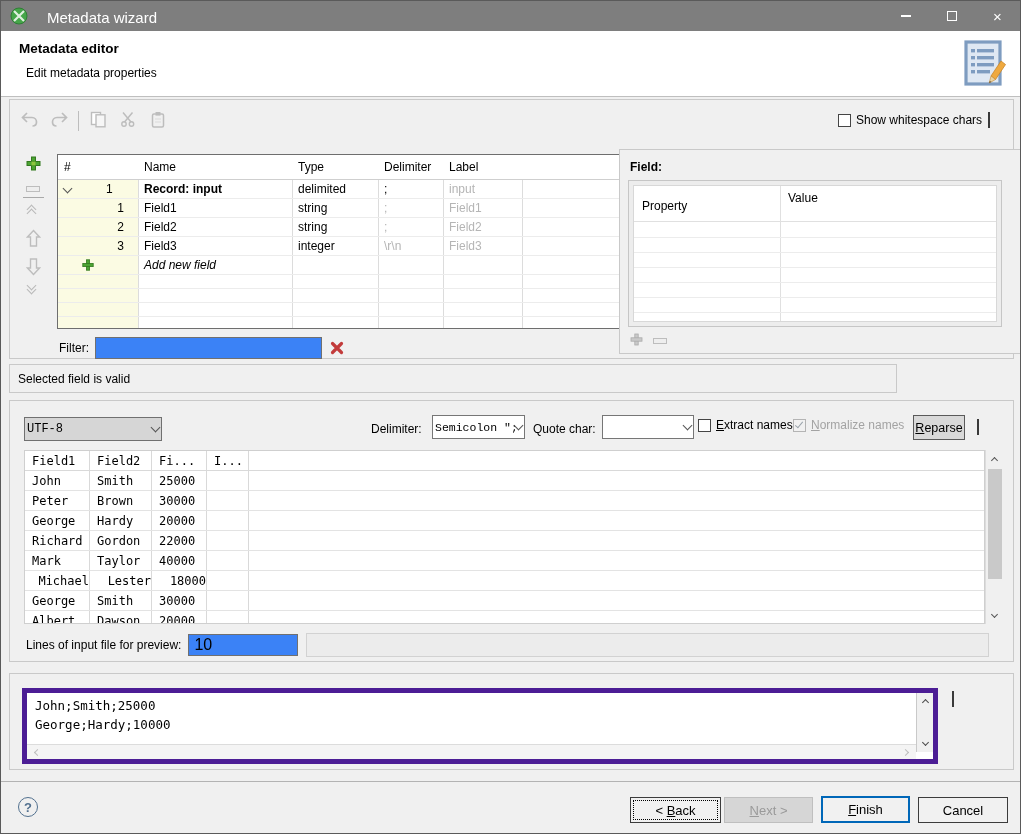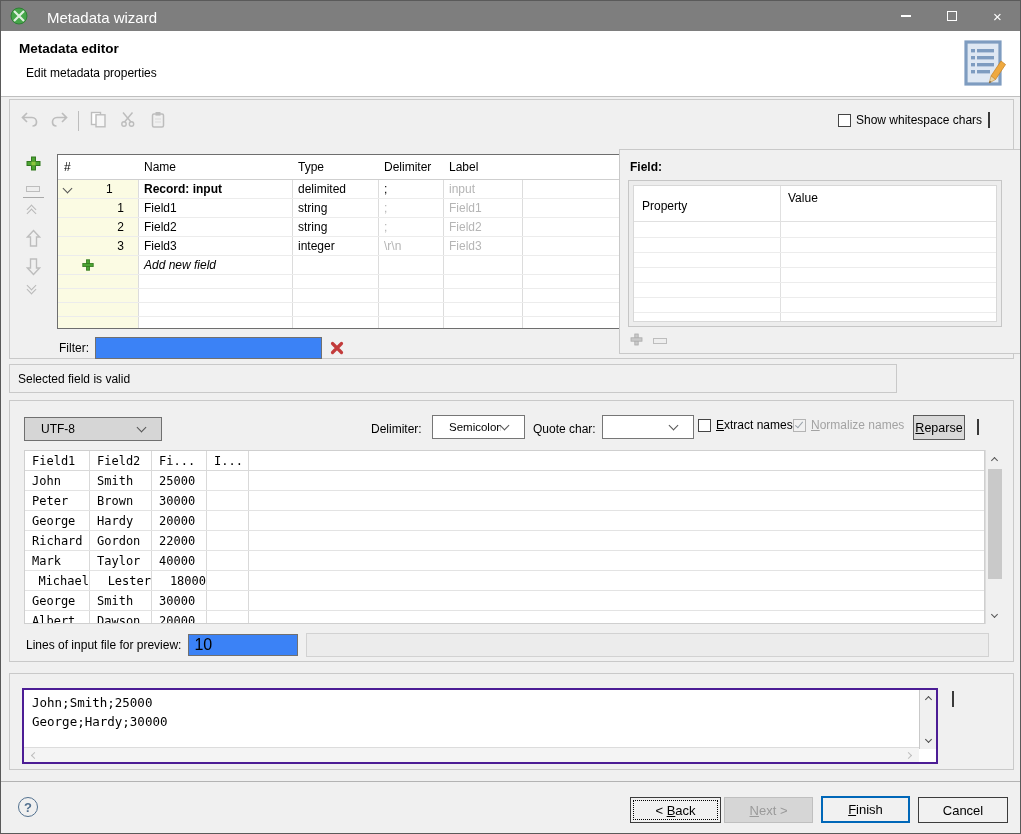--- a/index.html
+++ b/index.html
@@ -42,21 +42,21 @@
 
   .checkbox{ width:13px; height:13px; background:#fff; border:1px solid #454545; }
   .checkbox.dis{ background:#f1f1f1; border-color:#b4b4b4; position:relative; }
   .checkbox.dis .chk{ position:absolute; left:3px; top:0px; width:4px; height:8px;
       border-right:1.7px solid #9aa3ab; border-bottom:1.7px solid #9aa3ab; transform:rotate(40deg); }
 
   .panelico{ width:11px; height:14px; border:1.6px solid #3a3a3a; position:relative; background:#fff; }
   .panelico::after{ content:""; position:absolute; left:0; right:0; top:2px; border-top:1.6px solid #3a3a3a; }
 
   
-  .combo{ height:24px; border:1px solid #767676; background:#fff; display:flex; align-items:center; padding:0 16px; }
+  .combo{ height:24px; border:1px solid #767676; background:#fff; display:flex; align-items:center; padding:0 2px;font-family:Liberation Mono, monospace; }
   .combo .val{ flex:1; font-size:12px; white-space:nowrap; overflow:hidden; }
   .combo.grayfill{ background:#d6d6d6; border-color:#707070; }
 
   
   .mtable{ left:47px; top:54px; width:563px; height:175px; background:#fff; border:1px solid #6e6e6e; overflow:hidden; }
   .mrow{ position:absolute; left:0; width:563px; display:flex; border-bottom:1px solid #ececec; }
   .mcell{ padding:2px 6px 0 6px; font-size:12px; white-space:nowrap; overflow:hidden; }
   .c-num{ width:80px; } .c-name{ width:154px; } .c-type{ width:86px; }
   .c-del{ width:65px; } .c-lab{ width:79px; }
   .graytxt{ color:#b5b5b5; }
@@ -419,24 +419,24 @@
 
     
     <div class="abs" style="left:16px;top:232px;display:flex;align-items:center;">
       <span>Lines of input file for preview:</span>
       <input class="tinput" style="width: 110px; height: 22px; margin-left: 7px;" value="10">
       <div style="width:683px;height:24px;margin-left:8px;background:#ececec;border:1px solid #d2d2d2;"></div>
     </div>
   </div>
 
   <div class="abs group" style="left:8px;top:672px;width:1005px;height:97px;">
-    <div class="abs" style="left:12px;top:14px;width:916px;height:76px;border:2px solid #4c1d95;background:#fff;">
+    <div class="abs" style="left:12px;top:14px;width:916px;height:76px;border:5px solid #4c1d95;background:#fff;">
       <div class="abs" style="left:0;top:0;right:17px;bottom:15px;overflow:hidden;padding:3px 0 0 8px;">
         <div class="mono" style="font-size:12.5px;line-height:19px;">John;Smith;25000</div>
-        <div class="mono" style="font-size:12.5px;line-height:19px;">George;Hardy;30000</div>
+        <div class="mono" style="font-size:12.5px;line-height:19px;">George;Hardy;10000</div>
       </div>
 
       <div class="abs sbar" style="right:0;top:0;width:17px;height:59px;border-left:1px solid #c9c9c9;">
         <div class="sarrow" style="height:16px;">
             <span class="chv up sm" style="margin-top:3px;border-color:#4a4a4a;"></span>
           </div>
         <div class="sarrow" style="position:absolute;bottom:0;width:100%;height:16px;">
             <span class="chv down sm" style="margin-bottom:3px;border-color:#4a4a4a;"></span>
           </div>
       </div>

